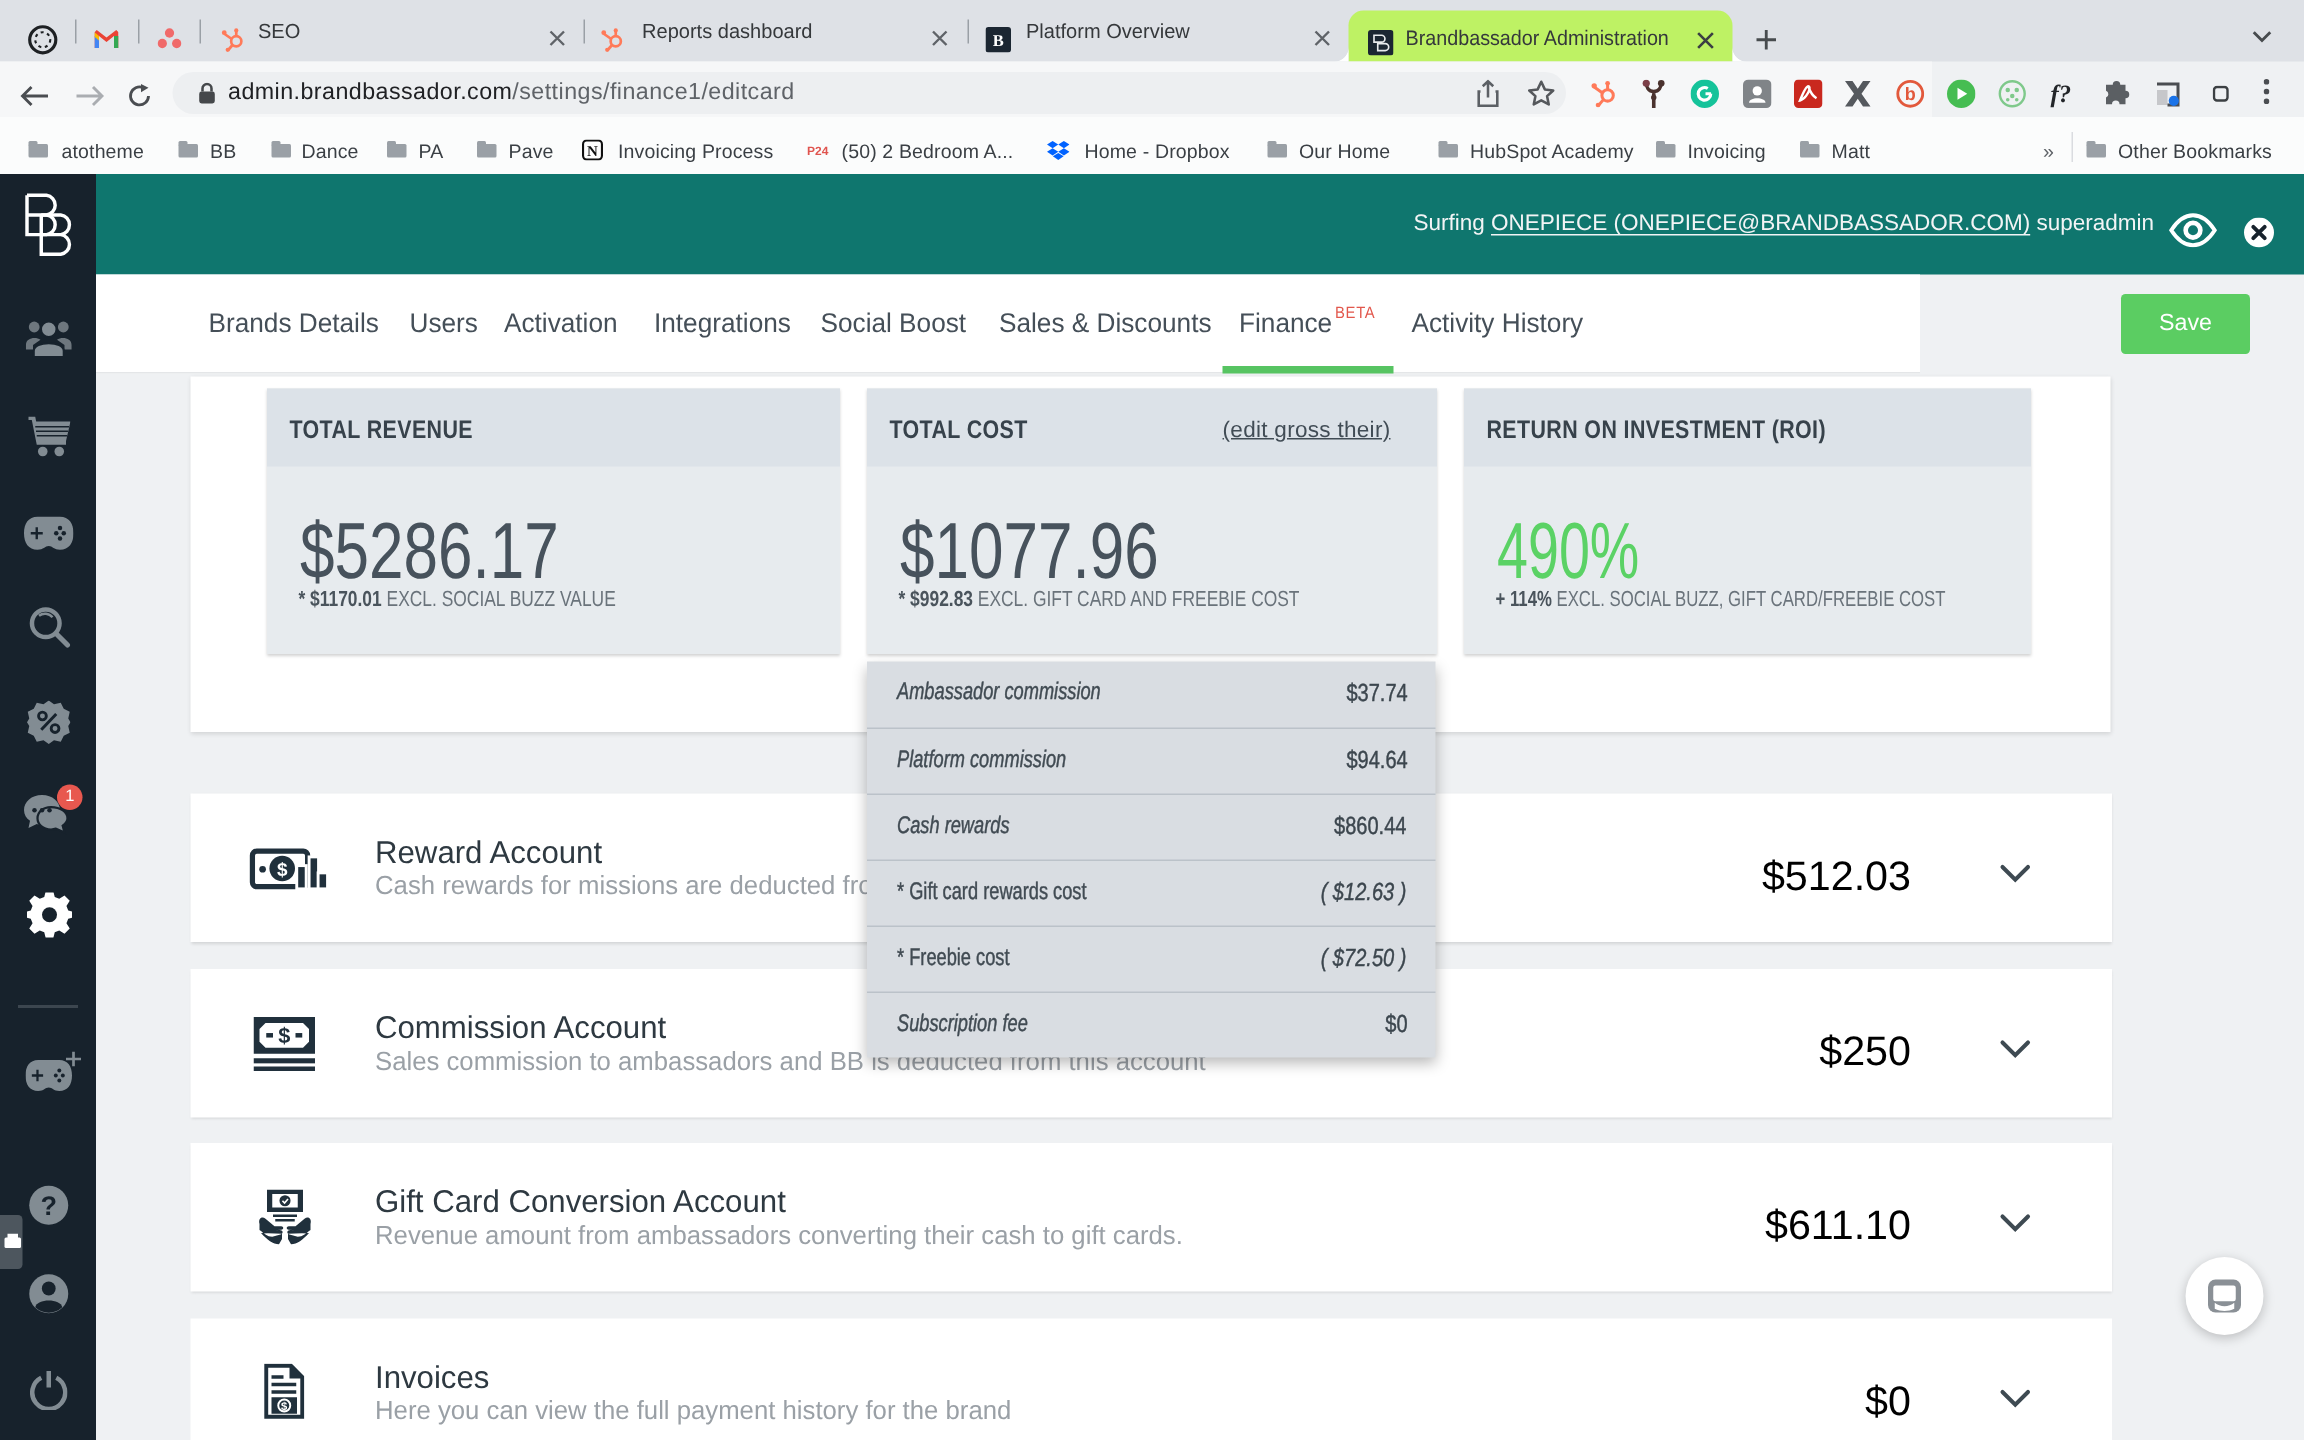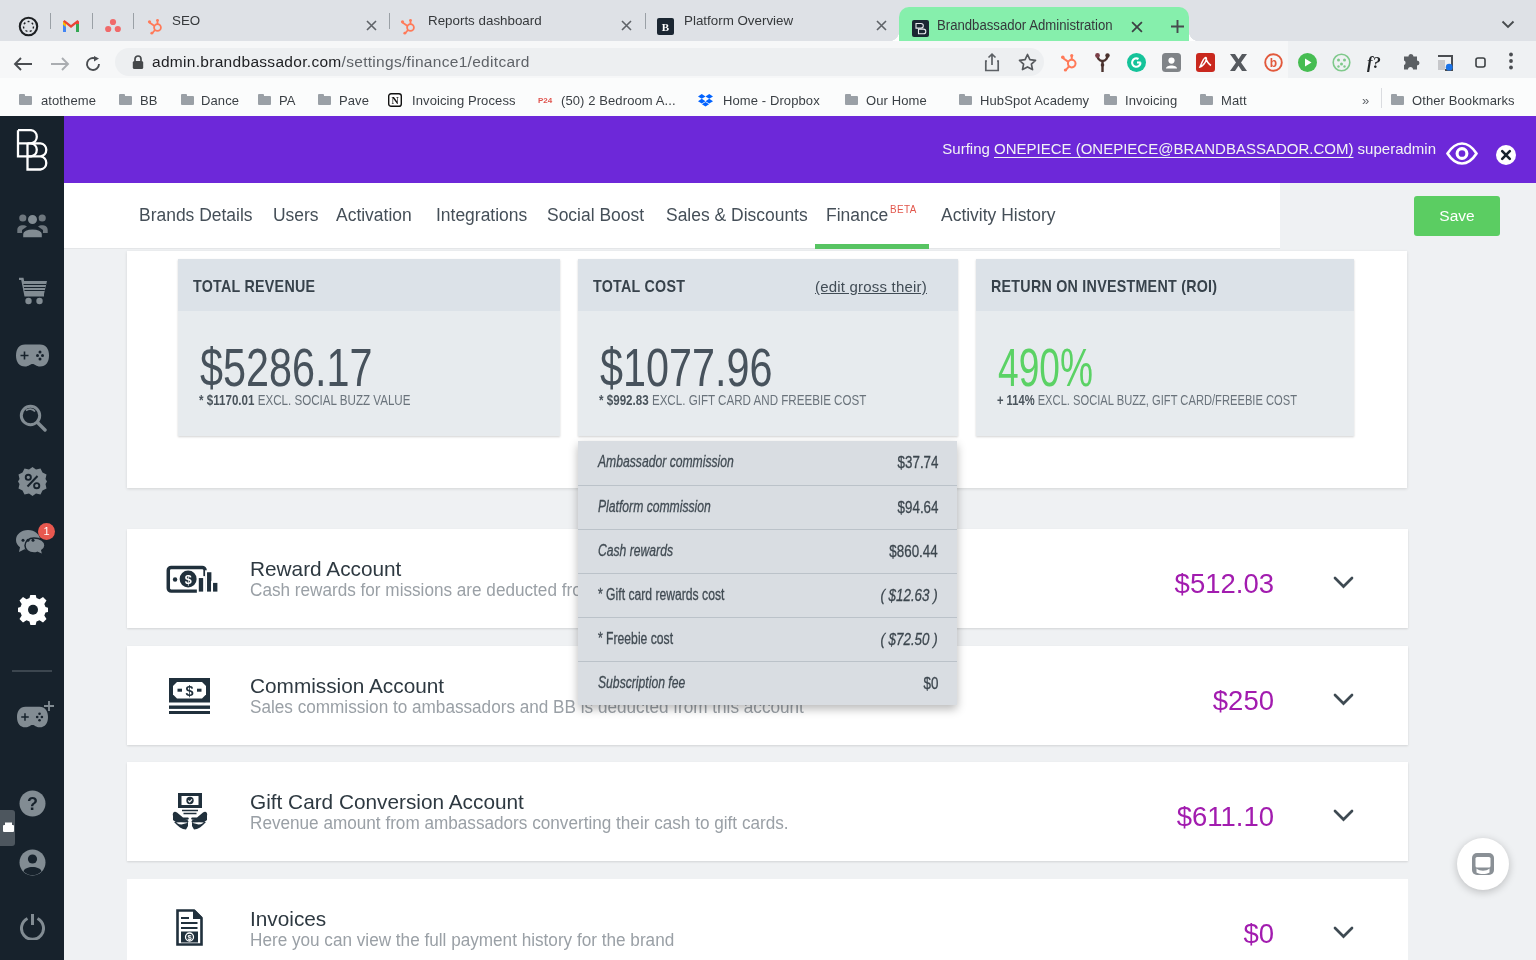--- a/index.html
+++ b/index.html
@@ -7,41 +7,41 @@
 .abs { position:absolute; }
 #stage { position:relative; width:1536px; height:960px; background:#eff1f3; }
 svg { display:block; }
 
 
 #tabstrip { left:0; top:0; width:1536px; height:41px; background:#dee1e6; }
 .tabsep { position:absolute; top:13px; width:1px; height:16px; background:#9aa0a6; }
 .tabtxt { position:absolute; top:13px; font-size:13.5px; color:#35383b; white-space:nowrap; transform:scaleX(0.99); transform-origin:0 50%; }
 .pin { position:absolute; top:18px; }
 .tabx { position:absolute; top:20px; }
-#activetab { position:absolute; left:899px; top:7px; width:290px; height:34px; background:#86efac; border-radius:10px 10px 0 0; }
+#activetab { position:absolute; left:899px; top:7px; width:256px; height:34px; background:#bef264; border-radius:10px 10px 0 0; }
 #activetab:before { content:""; position:absolute; left:-10px; bottom:0; width:10px; height:10px; background:radial-gradient(circle at 0 0, transparent 10px, #fff 10.5px); }
 #activetab:after { content:""; position:absolute; right:-10px; bottom:0; width:10px; height:10px; background:radial-gradient(circle at 10px 0, transparent 10px, #fff 10.5px); }
 
 
 #toolbar { left:0; top:41px; width:1288px; height:37px; background:#f6f7f8; }
 #urlpill { position:absolute; left:115px; top:7px; width:929px; height:28px; border-radius:15px; background:#edeff1; }
 #urltext { position:absolute; left:37px; top:5px; font-size:15.5px; color:#202124; letter-spacing:0.3px; }
 #urltext span { color:#5f6368; }
 .ticon { position:absolute; top:12px; }
 
 
 #bookmarks { left:0; top:78px; width:1536px; height:38px; background:#fbfcfc; }
 .bm { position:absolute; top:15px; font-size:13px; color:#3a3f44; white-space:nowrap; letter-spacing:0.1px; }
 .folder { position:absolute; top:16px; width:13px; height:11px; }
 .folder i { position:absolute; left:0; top:0; width:6px; height:3px; background:#9aa0a6; border-radius:1px 1px 0 0; }
 .folder b { position:absolute; left:0; top:1.5px; width:13px; height:9.5px; background:#9aa0a6; border-radius:1px; }
 
 
 #sidebar { left:0; top:116px; width:64px; height:844px; background:#17222c; }
-#appheader { left:64px; top:116px; width:1472px; height:67px; background:#6d28d9; }
+#appheader { left:64px; top:116px; width:1472px; height:67px; background:#0f766e; }
 #hdrtxt { position:absolute; right:100px; top:24px; font-size:15px; color:#f2f4f5; white-space:nowrap; }
 #hdrtxt u { text-underline-offset:3px; }
 .sideicon { position:absolute; }
 #bblogo { position:absolute; left:14px; top:128px; width:36px; height:44px; }
 
 
 #nav { left:64px; top:183px; width:1216px; height:66px; background:#fff; border-bottom:1px solid #e4e6e8; }
 .navitem { position:absolute; top:22px; font-size:18px; color:#454f58; white-space:nowrap; transform:scaleX(0.97); transform-origin:0 50%; }
 #beta { position:absolute; left:826px; top:20px; font-size:11px; color:#e2574c; letter-spacing:0.5px; transform:scaleX(0.9); transform-origin:0 50%; }
 #greenline { position:absolute; left:751px; top:61px; width:114px; height:5px; background:#57c462; }
@@ -58,21 +58,21 @@
 #editlink { position:absolute; right:31px; top:19px; font-size:15px; color:#414c55; text-decoration:underline; letter-spacing:0.2px; white-space:nowrap; }
 
 #dropdown { left:578px; top:441px; width:379px; height:264px; background:#d9dde2; box-shadow:0 4px 9px rgba(0,0,0,0.28); }
 .ddrow { position:absolute; left:0; width:100%; height:44px; border-top:1px solid #bbc2c9; }
 .ddl { position:absolute; left:20px; top:12px; font-size:16px; font-style:italic; -webkit-text-stroke:0.3px #414b53; color:#414b53; white-space:nowrap; transform:scaleX(0.76); transform-origin:0 50%; }
 .ddv { position:absolute; right:19px; top:12px; font-size:16.5px; -webkit-text-stroke:0.3px #3c464e; color:#3c464e; white-space:nowrap; transform:scaleX(0.81); transform-origin:100% 50%; }
 
 .acctrow { position:absolute; left:127px; width:1281px; height:99px; background:#fff; box-shadow:0 1px 2px rgba(0,0,0,0.12); }
 .accttitle { position:absolute; left:123px; top:28px; font-size:21px; color:#2e3941; white-space:nowrap; transform:scaleX(0.99); transform-origin:0 50%; }
 .acctdesc { position:absolute; left:123px; top:51px; font-size:17.5px; color:#9aa0a6; white-space:nowrap; transform:scaleX(0.98); transform-origin:0 50%; }
-.acctamt { position:absolute; right:134px; top:39px; font-size:27.5px; color:#a21caf; white-space:nowrap; }
+.acctamt { position:absolute; right:134px; top:39px; font-size:27.5px; color:#000000; white-space:nowrap; }
 .accticon { position:absolute; }
 .acctchev { position:absolute; left:1206px; top:47px; }
 
 #intercom { left:1457px; top:838px; width:52px; height:52px; border-radius:50%; background:#fff; box-shadow:0 2px 8px rgba(0,0,0,0.22); }
 #sidetab { left:0; top:810px; width:15px; height:36px; background:#4d565e; border-radius:0 3px 3px 0; }
 </style>
 </head>
 <body>
 <div id="stage">
 

